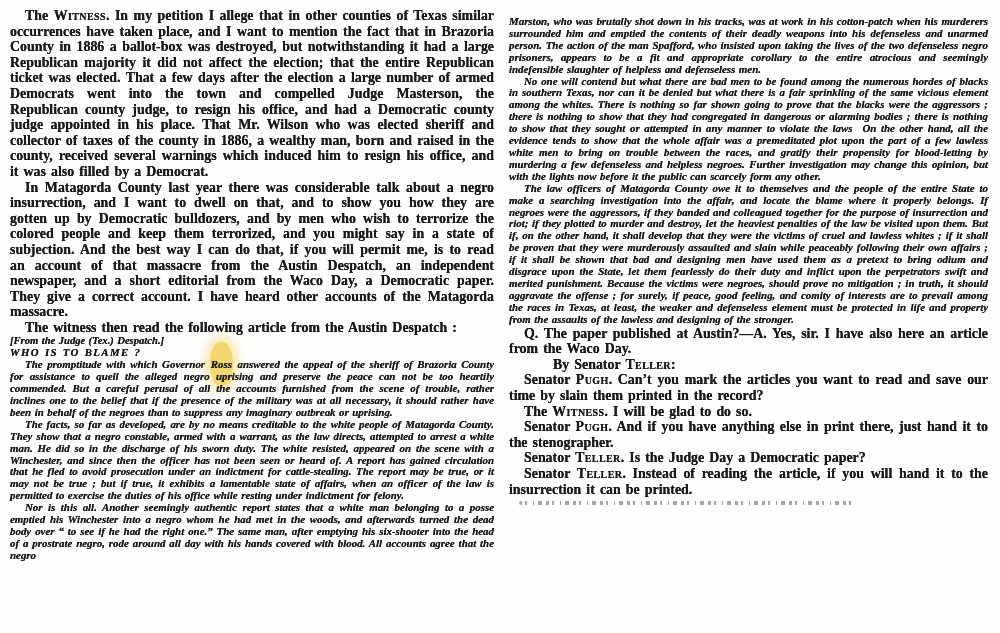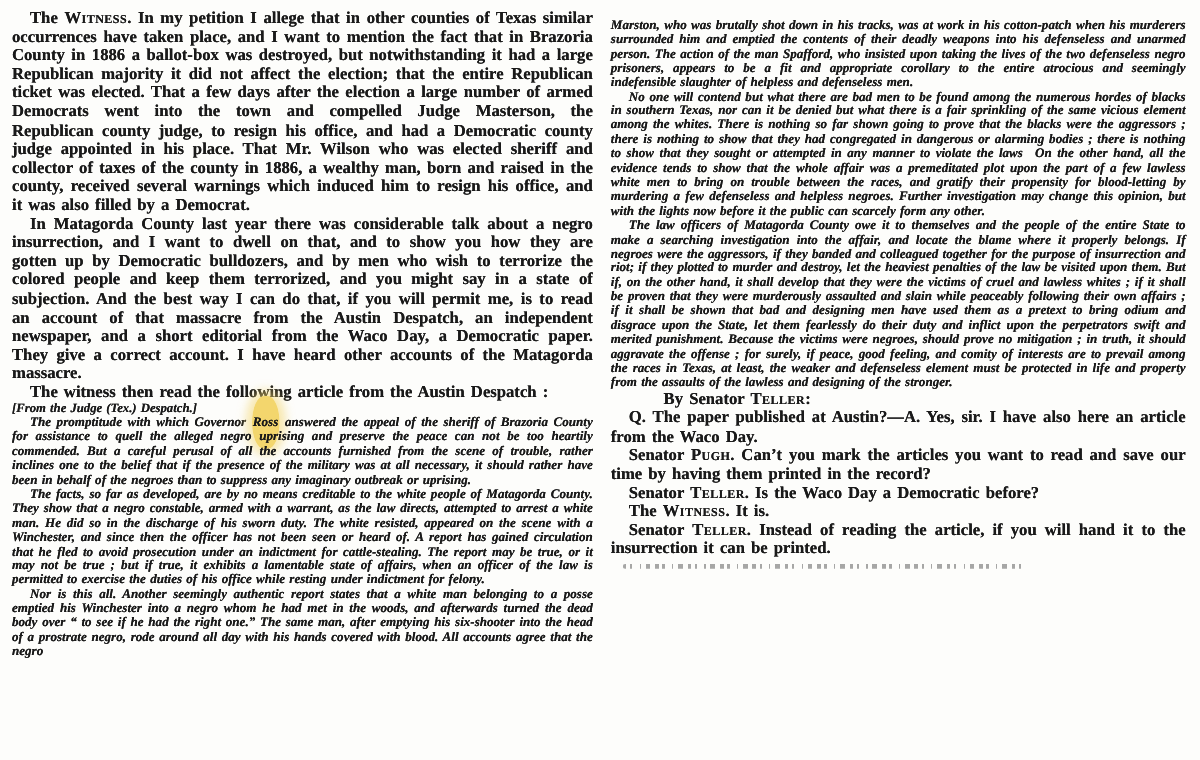--- a/index.html
+++ b/index.html
@@ -42,29 +42,31 @@
 </style>
 </head>
 <body style="background: rgb(253, 253, 251);">
 
 <div class="page" style="color: rgb(26, 26, 26);">
   <div class="col col-left">
       <p class="blk t-large indent"><span>The </span><span class="sc">Witness</span><span>. In my petition I allege that in other counties of Texas similar occurrences have taken place, and I want to mention the fact that in Brazoria County in 1886 a ballot-box was destroyed, but notwithstanding it had a large Republican majority it did not affect the election; that the entire Republican ticket was elected. That a few days after the election a large number of armed Democrats went into the town and compelled Judge Masterson, the Republican county judge, to resign his office, and had a Democratic county judge appointed in his place. That Mr. Wilson who was elected sheriff and collector of taxes of the county in 1886, a wealthy man, born and raised in the county, received several warnings which induced him to resign his office, and it was also filled by a Democrat.</span></p>
       <p class="blk t-large indent"><span>In Matagorda County last year there was considerable talk about a negro insurrection, and I want to dwell on that, and to show you how they are gotten up by Democratic bulldozers, and by men who wish to terrorize the colored people and keep them terrorized, and you might say in a state of subjection. And the best way I can do that, if you will permit me, is to read an account of that massacre from the Austin Despatch, an independent newspaper, and a short editorial from the Waco Day, a Democratic paper. They give a correct account. I have heard other accounts of the Matagorda massacre.</span></p>
       <p class="blk t-large indent"><span>The witness then read the following article from the Austin Despatch :</span></p>
       <p class="blk t-small center note"><span>[From the Judge (Tex.) Despatch.]</span></p>
+      <p class="blk t-small center title"><span>WHO IS TO BLAME ?</span></p>
       <p class="blk t-small indent"><span>The promptitude with which Governor </span><span class="hl" style="background: rgb(243, 214, 109); box-shadow: rgba(243, 214, 109, 0.55) 0px 0px 8px 5px;">Ross</span><span> answered the appeal of the sheriff of Brazoria County for assistance to quell the alleged negro uprising and preserve the peace can not be too heartily commended.  But a careful perusal of all the accounts furnished from the scene of trouble, rather inclines one to the belief that if the presence of the military was at all necessary, it should rather have been in behalf of the negroes than to suppress any imaginary outbreak or uprising.</span></p>
       <p class="blk t-small indent"><span>The facts, so far as developed, are by no means creditable to the white people of Matagorda County.  They show that a negro constable, armed with a warrant, as the law directs, attempted to arrest a white man.  He did so in the discharge of his sworn duty.  The white resisted, appeared on the scene with a Winchester, and since then the officer has not been seen or heard of.  A report has gained circulation that he fled to avoid prosecution under an indictment for cattle-stealing.  The report may be true, or it may not be true ; but if true, it exhibits a lamentable state of affairs, when an officer of the law is permitted to exercise the duties of his office while resting under indictment for felony.</span></p>
       <p class="blk t-small indent"><span>Nor is this all.  Another seemingly authentic report states that a white man belonging to a posse emptied his Winchester into a negro whom he had met in the woods, and afterwards turned the dead body over “ to see if he had the right one.”  The same man, after emptying his six-shooter into the head of a prostrate negro, rode around all day with his hands covered with blood.  All accounts agree that the negro</span></p>
     </div>
   <div class="col col-right">
       <p class="blk t-small"><span>Marston, who was brutally shot down in his tracks, was at work in his cotton-patch when his murderers surrounded him and emptied the contents of their deadly weapons into his defenseless and unarmed person.  The action of the man Spafford, who insisted upon taking the lives of the two defenseless negro prisoners, appears to be a fit and appropriate corollary to the entire atrocious and seemingly indefensible slaughter of helpless and defenseless men.</span></p>
       <p class="blk t-small indent"><span>No one will contend but what there are bad men to be found among the numerous hordes of blacks in southern Texas, nor can it be denied but what there is a fair sprinkling of the same vicious element among the whites.  There is nothing so far shown going to prove that the blacks were the aggressors ; there is nothing to show that they had congregated in dangerous or alarming bodies ; there is nothing to show that they sought or attempted in any manner to violate the laws  On the other hand, all the evidence tends to show that the whole affair was a premeditated plot upon the part of a few lawless white men to bring on trouble between the races, and gratify their propensity for blood-letting by murdering a few defenseless and helpless negroes. Further investigation may change this opinion, but with the lights now before it the public can scarcely form any other.</span></p>
       <p class="blk t-small indent"><span>The law officers of Matagorda County owe it to themselves and the people of the entire State to make a searching investigation into the affair, and locate the blame where it properly belongs.  If negroes were the aggressors, if they banded and colleagued together for the purpose of insurrection and riot; if they plotted to murder and destroy, let the heaviest penalties of the law be visited upon them.  But if, on the other hand, it shall develop that they were the victims of cruel and lawless whites ; if it shall be proven that they were murderously assaulted and slain while peaceably following their own affairs ; if it shall be shown that bad and designing men have used them as a pretext to bring odium and disgrace upon the State, let them fearlessly do their duty and inflict upon the perpetrators swift and merited punishment.  Because the victims were negroes, should prove no mitigation ; in truth, it should aggravate the offense ; for surely, if peace, good feeling, and comity of interests are to prevail among the races in Texas, at least, the weaker and defenseless element must be protected in life and property from the assaults of the lawless and designing of the stronger.</span></p>
+      <p class="blk t-large indent"><span>Q. The paper published at Austin?—A. Yes, sir.  I have also here an article from the Waco Day.</span></p>
       <p class="blk t-large byline"><span>By Senator </span><span class="sc">Teller</span><span>:</span></p>
-      <p class="blk t-large indent"><span>Q. The paper published at Austin?—A. Yes, sir.  I have also here an article from the Waco Day.</span></p>
-      <p class="blk t-large indent"><span>Senator </span><span class="sc">Pugh</span><span>. Can’t you mark the articles you want to read and save our time by having them printed in the record?</span></p>
-      <p class="blk t-large indent"><span>Senator </span><span class="sc">Teller</span><span>. Is the Waco Day a Democratic before?</span></p>
-      <p class="blk t-large indent"><span>The </span><span class="sc">Witness</span><span>. It is.</span></p>
+      <p class="blk t-large indent"><span>Senator </span><span class="sc">Pugh</span><span>. Can’t you mark the articles you want to read and save our time by slain them printed in the record?</span></p>
+      <p class="blk t-large indent"><span>The </span><span class="sc">Witness</span><span>. I will be glad to do so.</span></p>
+      <p class="blk t-large indent"><span>Senator </span><span class="sc">Pugh</span><span>. And if you have anything else in print there, just hand it to the stenographer.</span></p>
+      <p class="blk t-large indent"><span>Senator </span><span class="sc">Teller</span><span>. Is the Judge Day a Democratic paper?</span></p>
       <p class="blk t-large indent"><span>Senator </span><span class="sc">Teller</span><span>. Instead of reading the article, if you will hand it to the insurrection it can be printed.</span></p>
       <div class="remnant"></div>
     </div>
 </div>
 
 </body></html>

